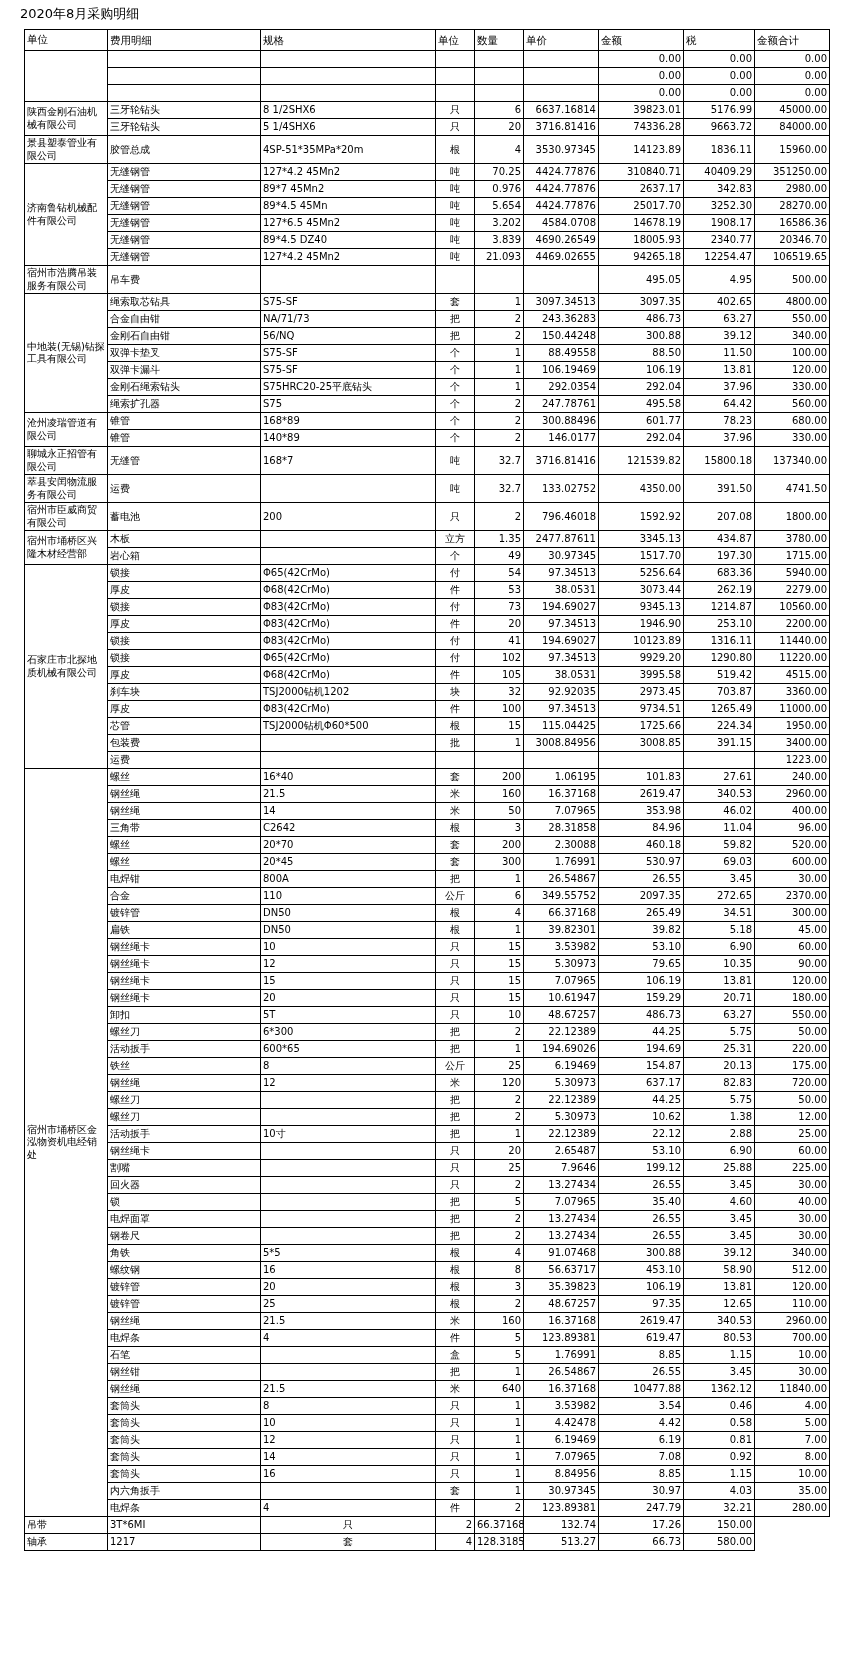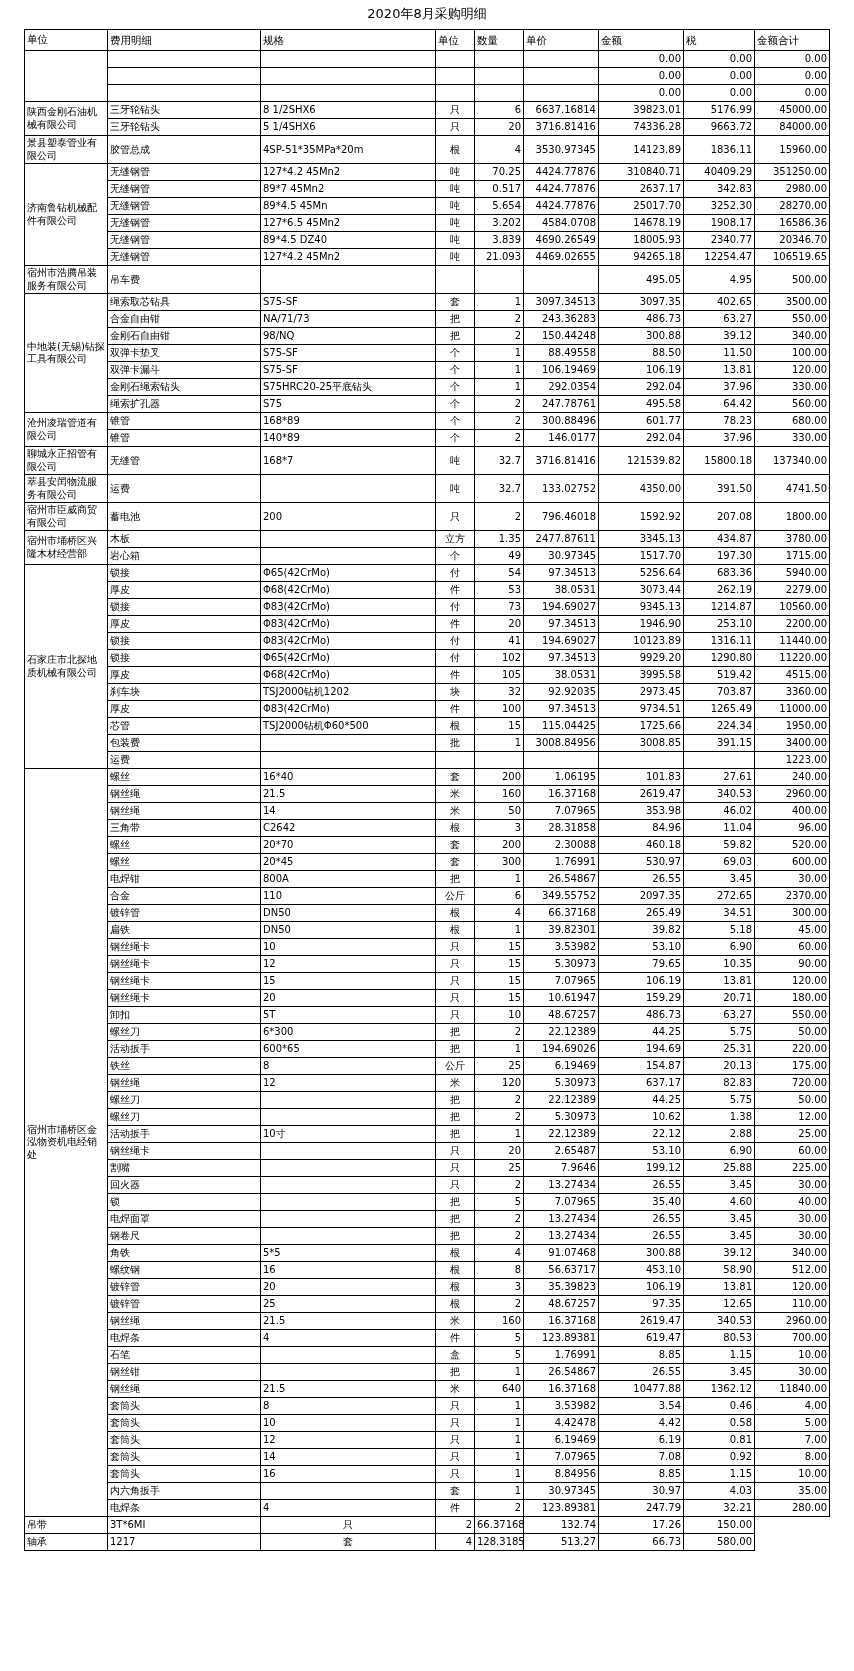--- a/index.html
+++ b/index.html
@@ -3,24 +3,24 @@
 <meta charset="utf-8">
 <style>
   html,body{margin:0;padding:0;background:#ffffff;}
   body{
     font-family:"DejaVu Sans","Liberation Sans",sans-serif;
     width:854px;
     color:#000;
   }
   #page{width:854px;}
   .doc-title{
-    text-align:center;
     font-size:13px;
     padding:5px 0 6px 0;
     font-family:"DejaVu Sans","Liberation Sans",sans-serif;
+    margin-left:20px;
   }
   table{
     border-collapse:collapse;
     width:800px;
     margin:0 auto;
     table-layout:fixed;
   }
   td,th{
     border:1px solid #000;
     font-size:10px;
@@ -139,21 +139,21 @@
           <td class="c-qty">70.25</td>
           <td class="c-price">4424.77876</td>
           <td class="c-amt">310840.71</td>
           <td class="c-tax">40409.29</td>
           <td class="c-total">351250.00</td>
         </tr>
         <tr>
           <td class="c-desc">无缝钢管</td>
           <td class="c-spec">89*7 45Mn2</td>
           <td class="c-uom">吨</td>
-          <td class="c-qty">0.517</td>
+          <td class="c-qty">0.976</td>
           <td class="c-price">4424.77876</td>
           <td class="c-amt">2637.17</td>
           <td class="c-tax">342.83</td>
           <td class="c-total">2980.00</td>
         </tr>
         <tr>
           <td class="c-desc">无缝钢管</td>
           <td class="c-spec">89*4.5 45Mn</td>
           <td class="c-uom">吨</td>
           <td class="c-qty">5.654</td>
@@ -205,35 +205,35 @@
         </tr>
         <tr>
           <td class="c-unit" rowspan="7">中地装(无锡)钻探工具有限公司</td>
           <td class="c-desc">绳索取芯钻具</td>
           <td class="c-spec">S75-SF</td>
           <td class="c-uom">套</td>
           <td class="c-qty">1</td>
           <td class="c-price">3097.34513</td>
           <td class="c-amt">3097.35</td>
           <td class="c-tax">402.65</td>
-          <td class="c-total">3500.00</td>
+          <td class="c-total">4800.00</td>
         </tr>
         <tr>
           <td class="c-desc">合金自由钳</td>
           <td class="c-spec">NA/71/73</td>
           <td class="c-uom">把</td>
           <td class="c-qty">2</td>
           <td class="c-price">243.36283</td>
           <td class="c-amt">486.73</td>
           <td class="c-tax">63.27</td>
           <td class="c-total">550.00</td>
         </tr>
         <tr>
           <td class="c-desc">金刚石自由钳</td>
-          <td class="c-spec">98/NQ</td>
+          <td class="c-spec">56/NQ</td>
           <td class="c-uom">把</td>
           <td class="c-qty">2</td>
           <td class="c-price">150.44248</td>
           <td class="c-amt">300.88</td>
           <td class="c-tax">39.12</td>
           <td class="c-total">340.00</td>
         </tr>
         <tr>
           <td class="c-desc">双弹卡垫叉</td>
           <td class="c-spec">S75-SF</td>

